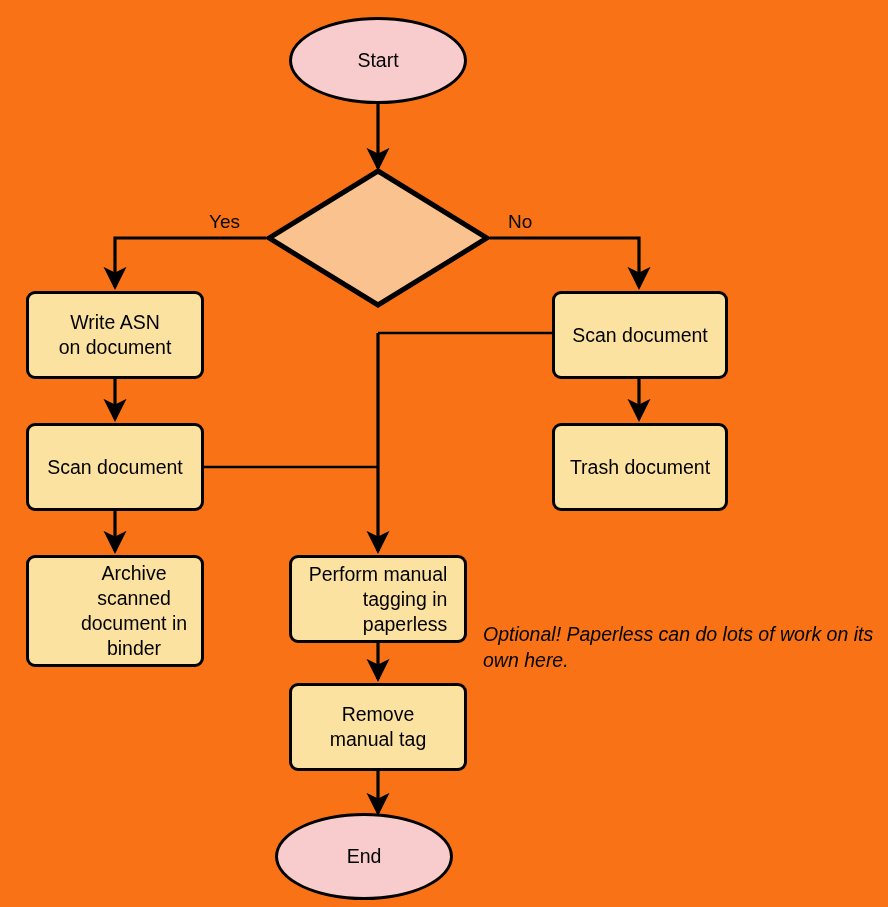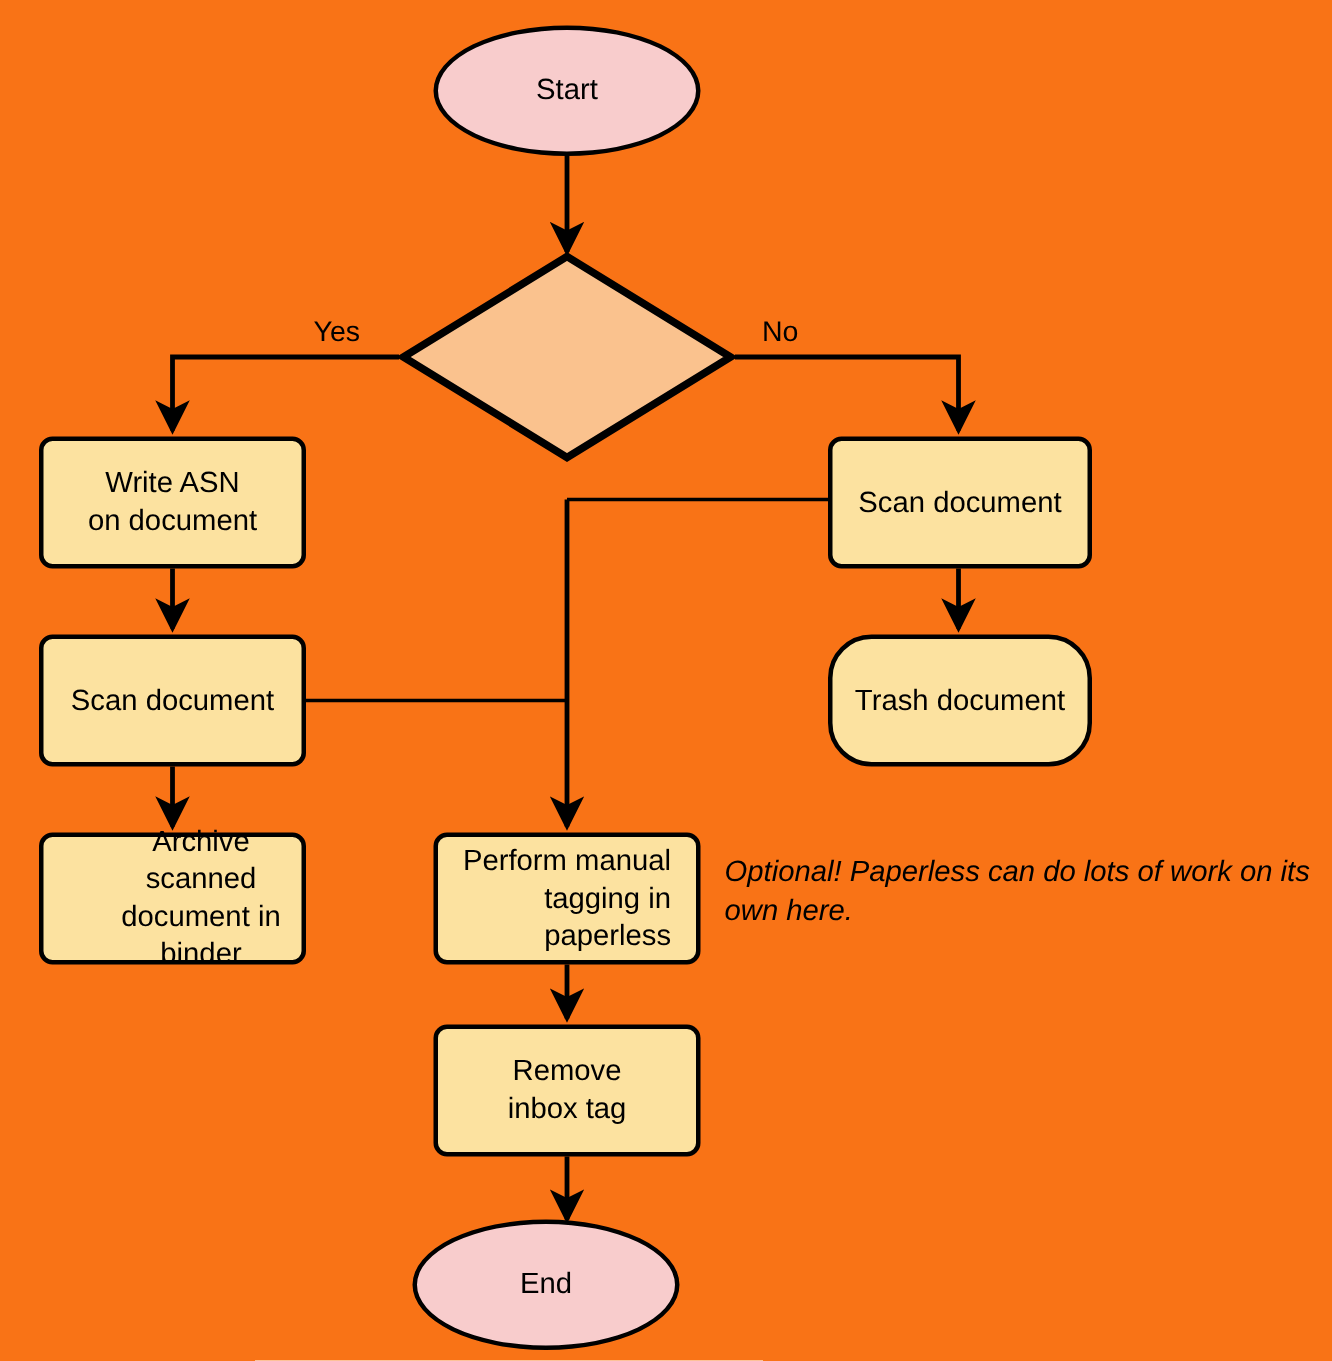--- a/index.html
+++ b/index.html
@@ -137,44 +137,44 @@
 
   <div class="node process" style="left:26px; top:291px; width:178px; height:88px;">
     <span>Write ASN
 on document</span>
   </div>
 
   <div class="node process" style="left:26px; top:423px; width:178px; height:88px;">
     <span>Scan document</span>
   </div>
 
-  <div class="node process" style="left:26px; top:555px; width:178px; height:88px;padding-left:38px;">
+  <div class="node process" style="left:26px; top:555px; width:178px; height:112px;padding-left:38px;">
     <span>Archive scanned
 document in
 binder</span>
   </div>
 
   <div class="node process" style="left:552px; top:291px; width:176px; height:88px;">
     <span>Scan document</span>
   </div>
 
-  <div class="node process" style="left:552px; top:423px; width:176px; height:88px;border-radius:29px;">
+  <div class="node process" style="left:552px; top:423px; width:176px; height:88px;">
     <span>Trash document</span>
   </div>
 
   <div class="node process" style="left:289px; top:555px; width:178px; height:88px;text-align:right;">
     <span>Perform manual
 tagging in
 paperless</span>
   </div>
 
   <div class="node process" style="left:289px; top:683px; width:178px; height:88px;">
     <span>Remove
-inbox tag</span>
+manual tag</span>
   </div>
 
   <div class="node terminator" style="left:275px; top:813px; width:178px; height:87px;">
     <span>End</span>
   </div>
 
-  <div class="note" style="left:483px; top:568px; width:400px;font-style:italic;">Optional! Paperless can do lots of work on its own here.</div>
+  <div class="note" style="left:483px; top:621px; width:400px;font-style:italic;">Optional! Paperless can do lots of work on its own here.</div>
 
 </div>
 
 </body></html>

